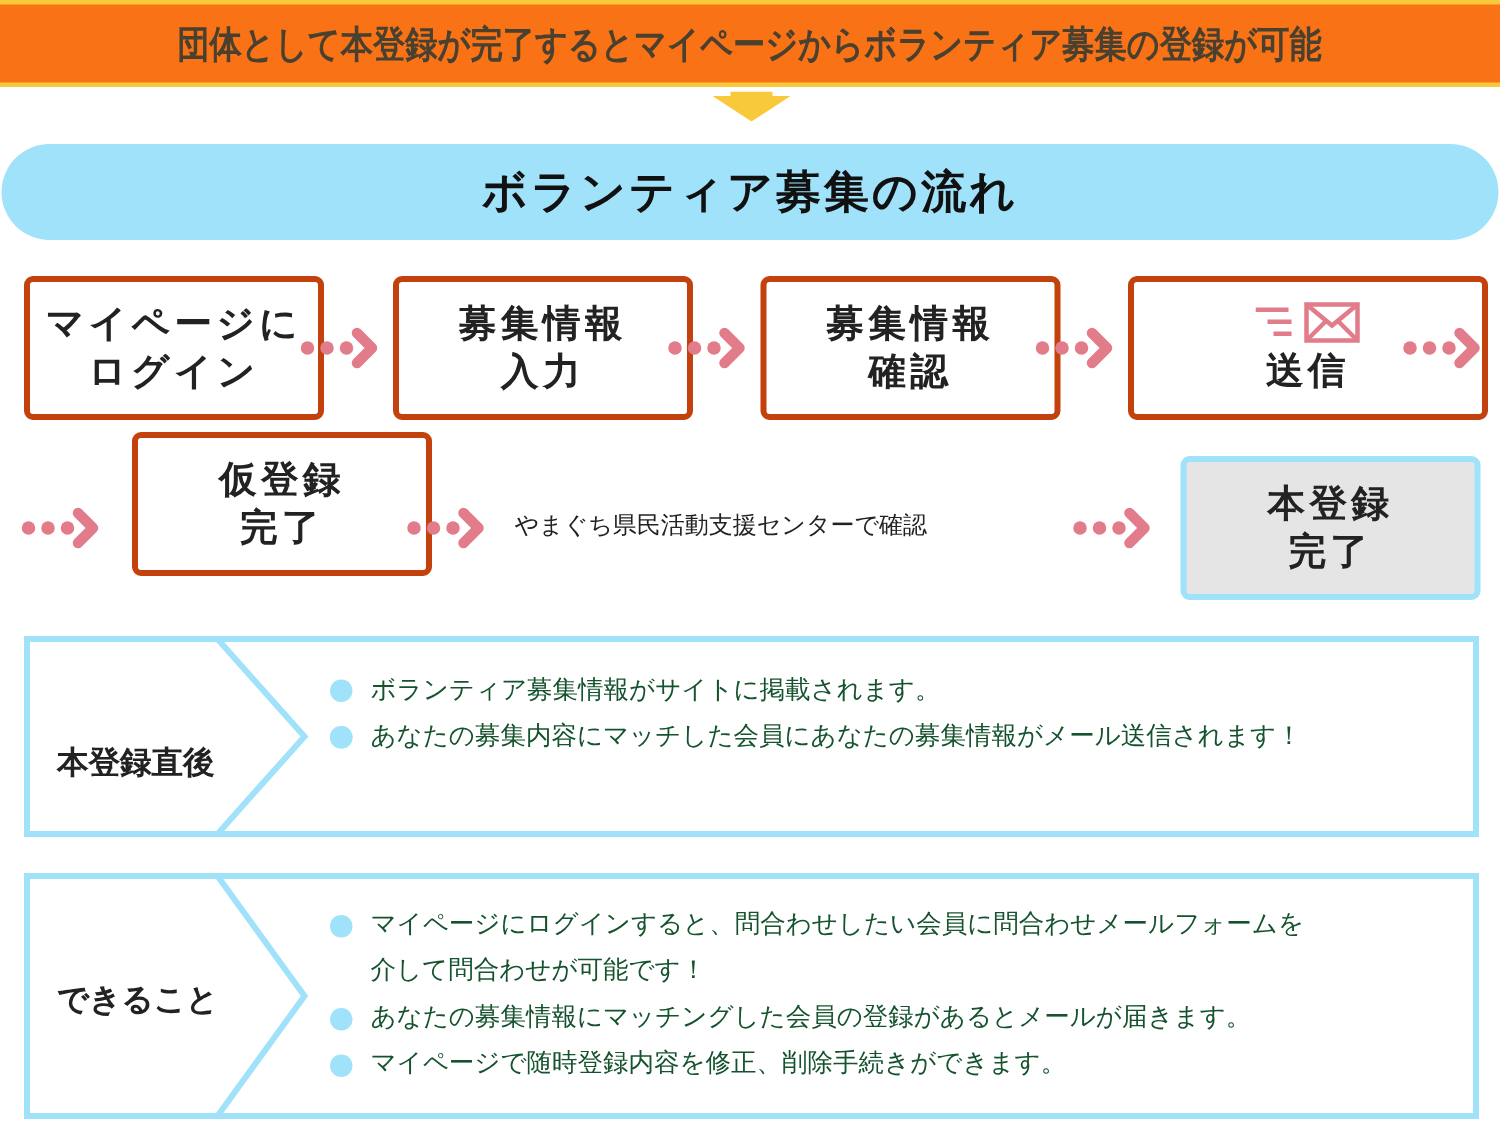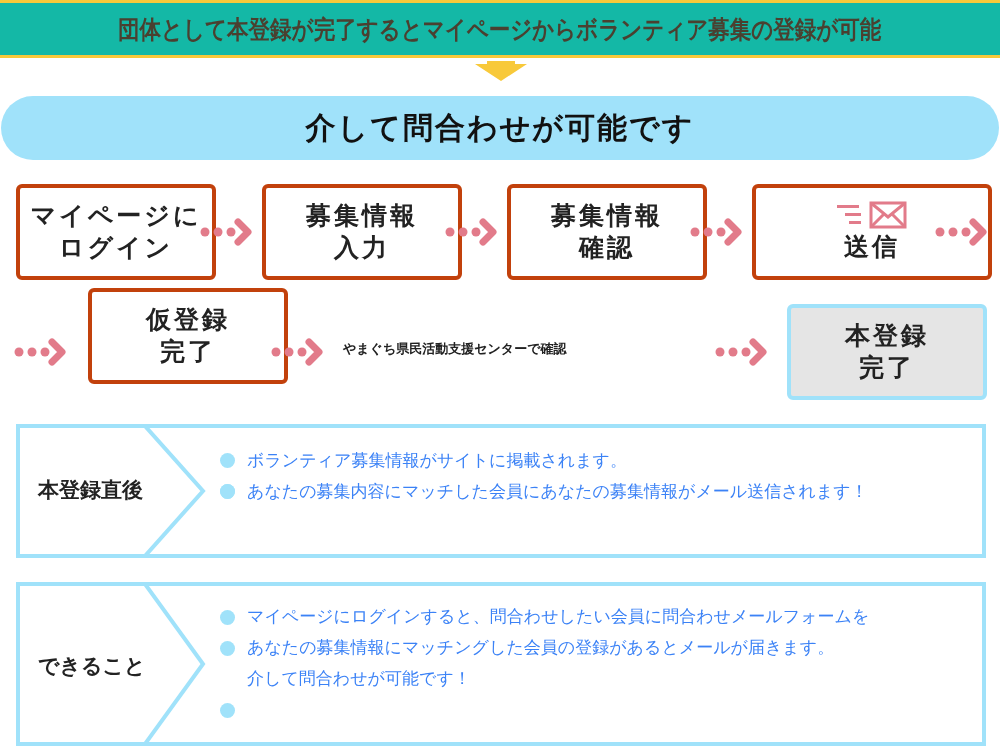--- a/index.html
+++ b/index.html
@@ -3,21 +3,21 @@
 <meta charset="utf-8">
 <style>
   * { box-sizing: border-box; margin: 0; padding: 0; }
   html, body { width: 1000px; height: 747px; background: #ffffff; overflow: hidden; }
   body { font-family: "DejaVu Sans", "Liberation Sans", sans-serif; color: #222; position: relative; }
 
   .top-banner {
     position: absolute; left: 0; top: 0; width: 1000px; height: 58px;
     border-top: 3px solid #f8c93a; border-bottom: 3px solid #f8c93a;
     display: flex; align-items: center; justify-content: center;
-    background: #14b8a6;
+    background: #f97316;
   }
   .top-banner span {
     font-size: 25px; font-weight: bold; color: #4a4030; letter-spacing: 0px;
     transform: scaleX(0.86); white-space: nowrap; display: inline-block;
   }
   .down-arrow {
     position: absolute; left: 475px; top: 61px; width: 52px; height: 20px;
   }
 
   .title-pill {
@@ -35,51 +35,51 @@
     align-items: center; justify-content: center; text-align: center;
   }
   .step.filled { background: #e5e5e5; border-color: #a0e2fa; }
   .step .label {
     font-size: 25px; font-weight: bold; line-height: 32px; color: #222;
     letter-spacing: 3px; white-space: pre-line;
   }
   .dots-arrow { position: absolute; width: 56px; height: 28px; }
 
   .mid-text {
-    position: absolute; left: 343px; top: 340px; font-size: 13px; font-weight: bold; color: #222;
+    position: absolute; left: 343px; top: 340px; font-size: 16px; font-weight: normal; color: #222;
     white-space: nowrap;
   }
 
   .info-box {
     position: absolute; left: 16px; width: 970px; border: 4px solid #a0e2fa; background: #fff;
   }
   .info-box .chevron { position: absolute; left: 0; top: 0; }
   .info-box .heading {
     position: absolute; left: 18px; font-size: 21px; font-weight: bold; color: #222; white-space: nowrap;
   }
   .info-box ul { position: absolute; left: 200px; list-style: none; }
   .info-box li {
-    font-size: 17px; color: #3b82f6; line-height: 31px; position: relative; padding-left: 27px; white-space: nowrap;
+    font-size: 17px; color: #14532d; line-height: 31px; position: relative; padding-left: 27px; white-space: nowrap;
   }
   .info-box li .bullet {
     position: absolute; left: 0; top: 8px; width: 15px; height: 15px; border-radius: 50%; background: #a0e2fa;
   }
 </style>
 </head>
 <body>
 
 <div class="top-banner">
   <span>団体として本登録が完了するとマイページからボランティア募集の登録が可能</span>
 </div>
 <svg class="down-arrow" viewBox="0 0 52 20">
   <polygon points="0,3 12,3 12,0 40,0 40,3 52,3 26,20" fill="#f8c93a"></polygon>
 </svg>
 
 <div class="title-pill">
-  <span>介して問合わせが可能です</span>
+  <span>ボランティア募集の流れ</span>
 </div>
 
 <div class="step" style="left:16px; top:184px; width:200px; height:96px;">
   <div class="label">マイページに
 ログイン</div>
 </div>
 <svg class="dots-arrow" style="left:200px; top:218px;" viewBox="0 0 56 28">
   <circle cx="5" cy="14" r="4.5" fill="#e27b8a"></circle>
     <circle cx="18" cy="14" r="4.5" fill="#e27b8a"></circle>
     <circle cx="31" cy="14" r="4.5" fill="#e27b8a"></circle>
@@ -156,32 +156,32 @@
 
 <div class="step filled" style="left:787px; top:304px; width:200px; height:96px;">
   <div class="label">本登録
 完了</div>
 </div>
 
 <div class="info-box" style="top:424px; height:134px;">
   <svg class="chevron" width="200" height="126" viewBox="0 0 200 126">
     <polyline points="125,-2 183,63 125,128" fill="none" stroke="#a0e2fa" stroke-width="4"></polyline>
   </svg>
-  <div class="heading" style="top:48px;text-align:right;">本登録直後</div>
+  <div class="heading" style="top:66px;text-align:right;">本登録直後</div>
   <ul style="top:17px;">
     <li><span class="bullet"></span><span>ボランティア募集情報がサイトに掲載されます。</span></li>
     <li><span class="bullet"></span></li>
     <li><span class="bullet"></span><span>あなたの募集内容にマッチした会員にあなたの募集情報がメール送信されます！</span></li>
   </ul>
 </div>
 
 <div class="info-box" style="top:582px; height:164px;">
   <svg class="chevron" width="200" height="156" viewBox="0 0 200 156">
     <polyline points="125,-2 183,78 125,158" fill="none" stroke="#a0e2fa" stroke-width="4"></polyline>
   </svg>
   <div class="heading" style="top:66px;">できること</div>
   <ul style="top:16px;font-family:Liberation Mono, monospace;">
     <li><span class="bullet"></span><span>マイページにログインすると、問合わせしたい会員に問合わせメールフォームを</span></li>
+    <li><span>介して問合わせが可能です！</span></li>
     <li><span class="bullet"></span><span>あなたの募集情報にマッチングした会員の登録があるとメールが届きます。</span></li>
-    <li><span>介して問合わせが可能です！</span></li>
-    <li><span class="bullet"></span></li>
+    <li><span class="bullet"></span><span>マイページで随時登録内容を修正、削除手続きができます。</span></li>
   </ul>
 </div>
 
 </body></html>

